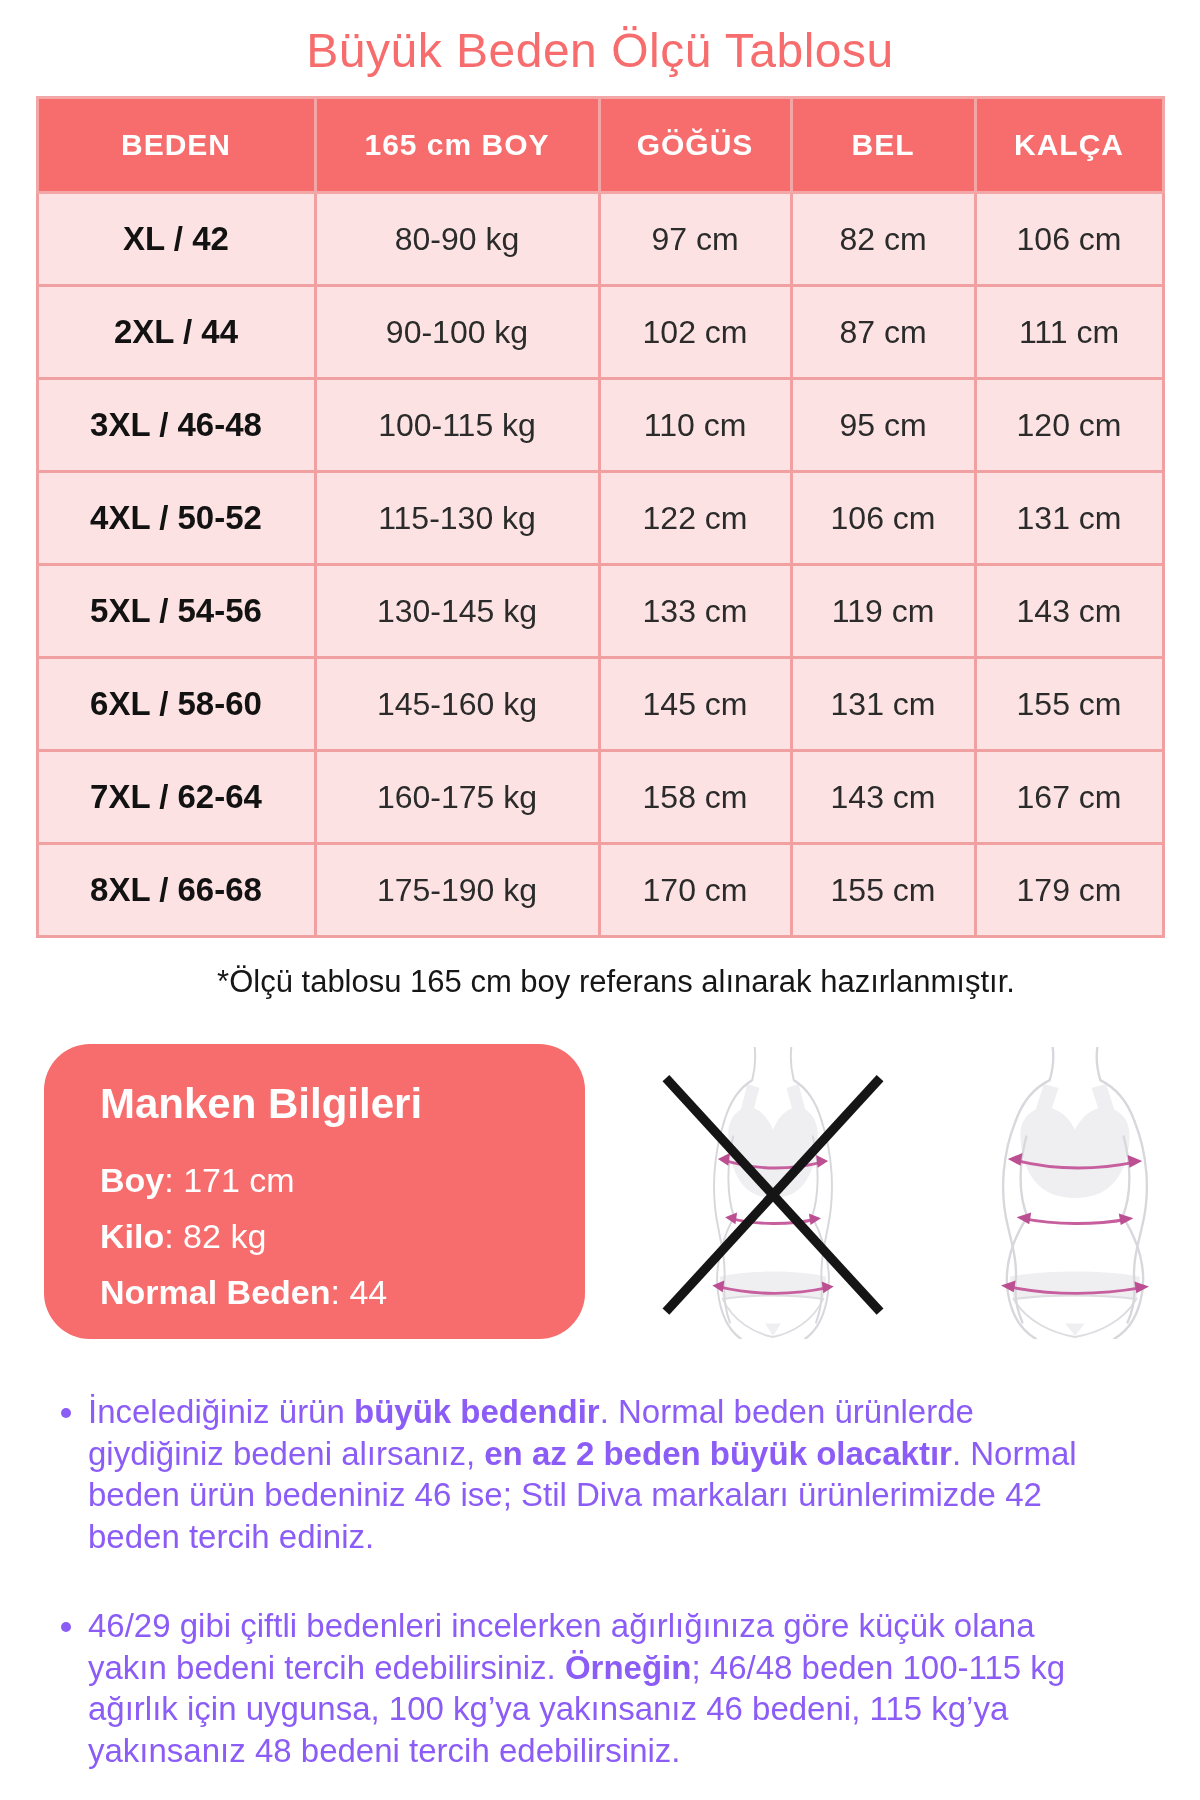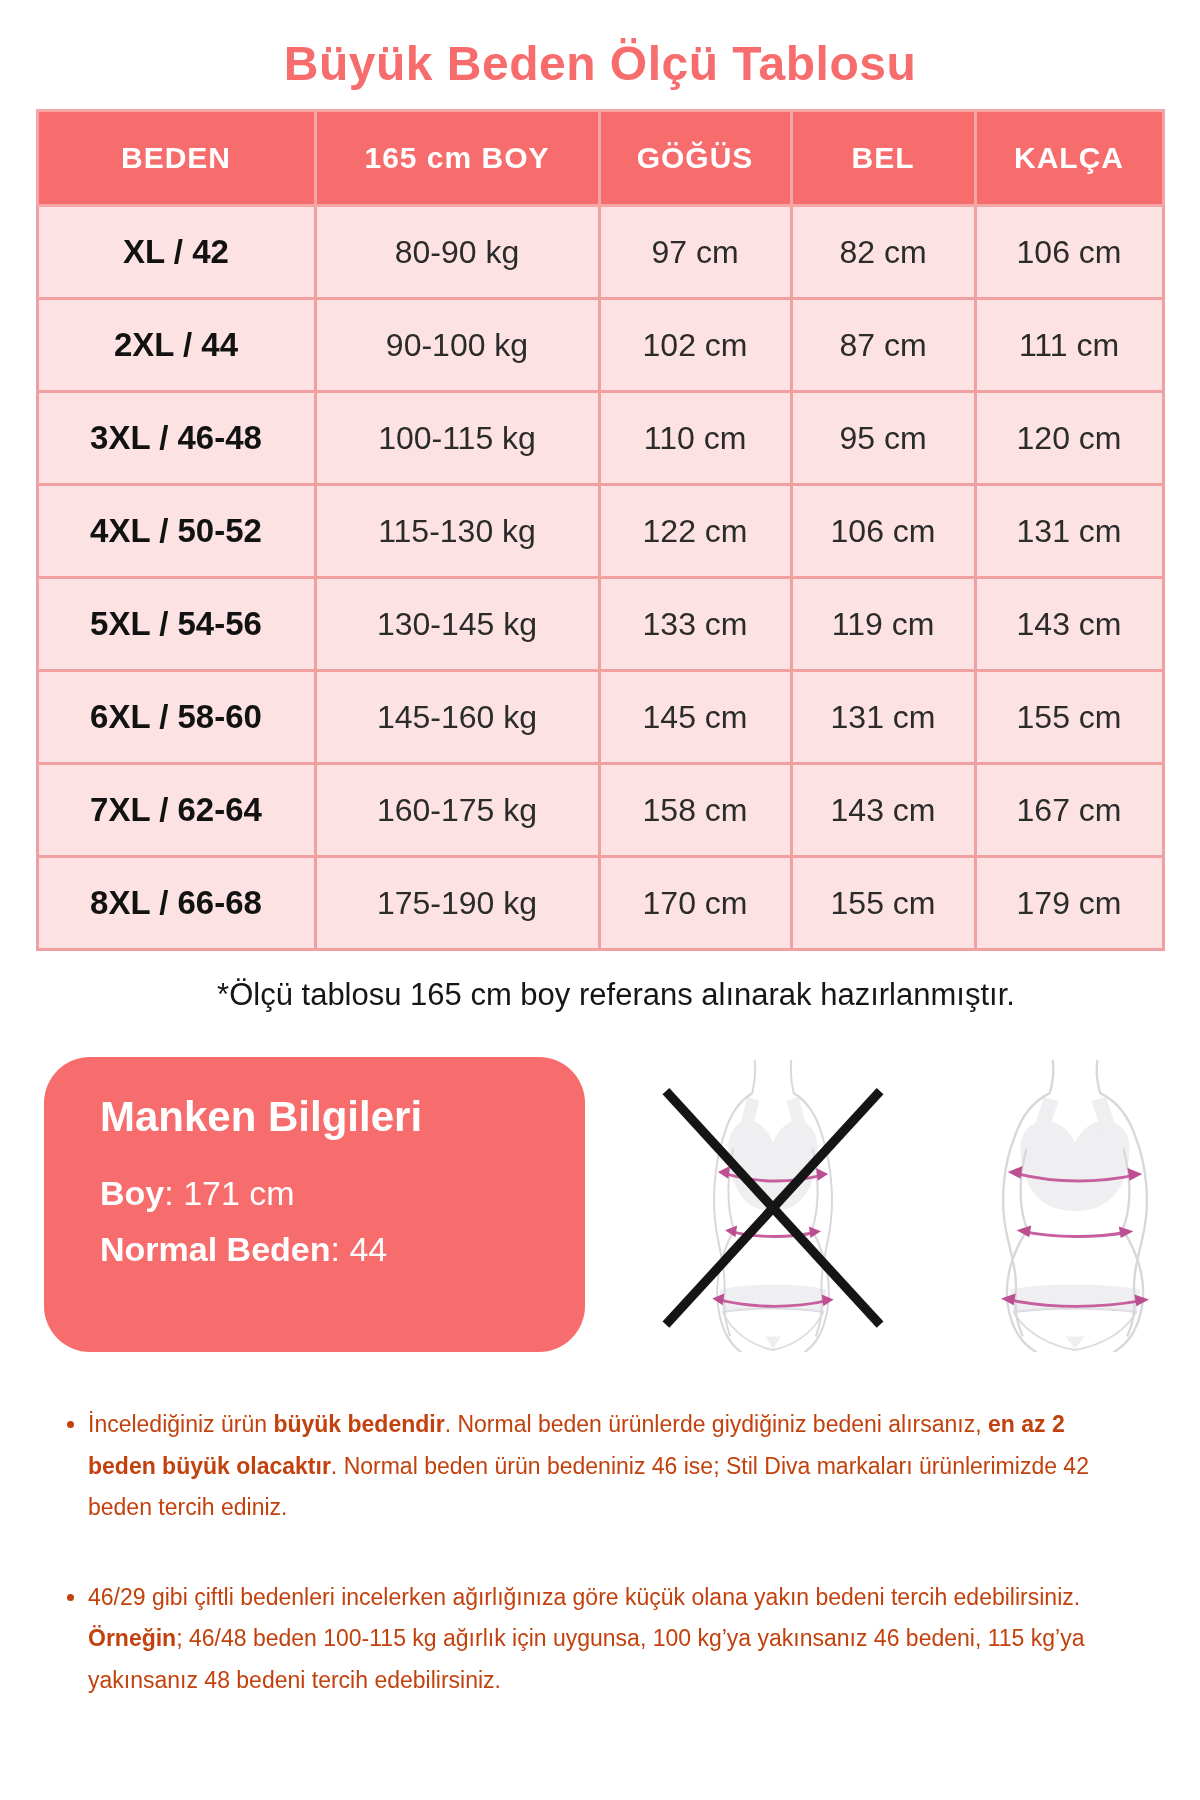--- a/index.html
+++ b/index.html
@@ -4,22 +4,22 @@
 <style>
   html,body { margin:0; padding:0; }
   body {
     width:1200px; height:1800px; background:#ffffff;
     font-family:"Liberation Sans", sans-serif; color:#1f1f1f;
     overflow:hidden;
   }
   .page { position:relative; width:1200px; height:1800px; }
 
   .title {
-    margin:0; padding-top:36px;
-    text-align:center; font-size:48px; font-weight:700;
+    margin:0; padding-top:23px;
+    text-align:center; font-size:48px; font-weight:400;
     color:#f76c6c; letter-spacing:0.5px;
   }
 
   table.size-table {
     border-collapse:collapse; table-layout:fixed;
     width:1126px; margin:18px auto 0;
     border:3px solid #f3a6a6;
   }
   .size-table th {
     background:#f76c6c; color:#ffffff;
@@ -57,21 +57,21 @@
   .soft-fill { fill:#efeff2; stroke:none; }
   .measure { stroke:#c75f9e; stroke-width:3; fill:none; }
   .measure-tip { fill:#bb4f92; stroke:none; }
   .xline { stroke:#151515; stroke-width:9.5; stroke-linecap:butt; fill:none; }
 
   ul.bullets {
     margin:52px 0 0 0; padding:0 0 0 88px;
     list-style:disc outside;
   }
   ul.bullets li {
-    max-width:1015px; font-size:23px; line-height:41.5px; color:#c2410c;
+    max-width:1015px; font-size:33px; line-height:41.5px; color:#8b5cf6;
   }
   ul.bullets li + li { margin-top:48px; }
   ul.bullets li strong { font-weight:700; }
 </style>
 </head>
 <body>
 
 <div class="page">
 
   <h1 class="title">Büyük Beden Ölçü Tablosu</h1>
@@ -154,20 +154,21 @@
   </table>
 
   <div class="note">*Ölçü tablosu 165 cm boy referans alınarak hazırlanmıştır.</div>
 
   <div class="info-row">
 
     <div class="model-box">
       <h2 class="model-title">Manken Bilgileri</h2>
       <div>
           <div class="model-line"><strong>Boy</strong>: 171 cm</div>
+          <div class="model-line"><strong>Kilo</strong>: 82 kg</div>
           <div class="model-line"><strong>Normal Beden</strong>: 44</div>
         </div>
     </div>
 
     <svg width="0" height="0" style="position:absolute" aria-hidden="true">
       <defs>
         <g id="body-shape">
 
           <path class="soft-fill" d="M64,90 C64,68 84,58 99,64 C109,68 116,77 120,85 C124,77 131,68 141,64 C156,58 176,68 176,90 C176,118 165,141 146,150 C130,157 110,157 94,150 C75,141 64,118 64,90 Z"></path>
 

